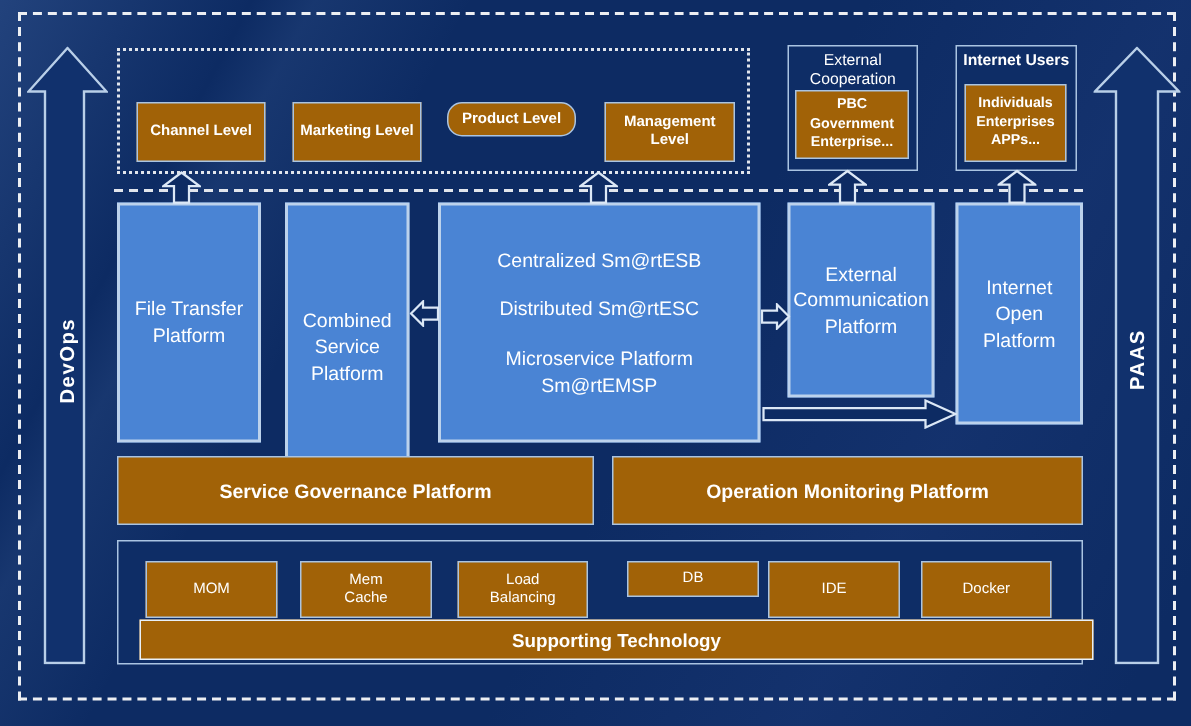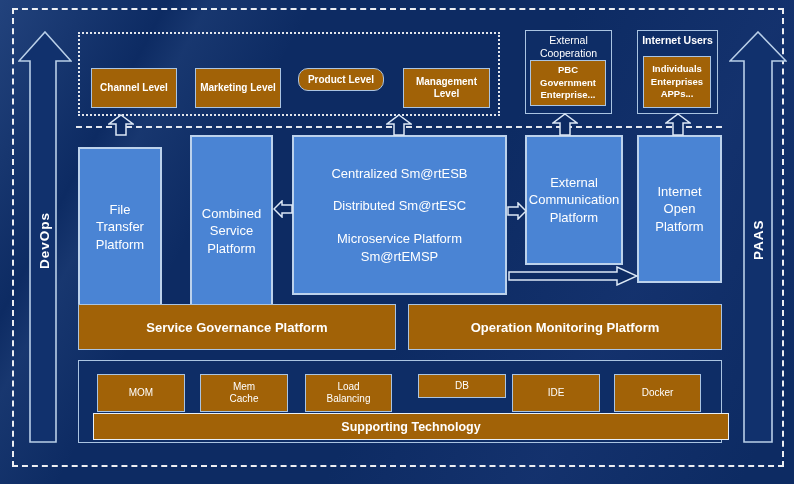--- a/index.html
+++ b/index.html
@@ -74,21 +74,21 @@
 
   <div class="abs" style="left:637px;top:30px;width:81px;height:84px;background:#0e2d66;border:1.5px solid #aac4e2;">
     <div class="cap-title bold" style="padding-top:3px;">Internet Users</div>
     <div class="abs navy-box" style="left:5px;top:25px;width:68px;height:52px;">
       <span class="cap-inner" style="padding:0 2px;">Individuals Enterprises APPs...</span>
     </div>
   </div>
 
   <div class="abs dash-line" style="left:76px;top:126px;width:646px;height:0;"></div>
 
-  <div class="abs blue-box" style="left:78px;top:135px;width:84px;height:160px;margin-top:12px;">
+  <div class="abs blue-box" style="left:78px;top:135px;width:96px;height:160px;">
     <span class="plat-label">File Transfer Platform</span>
   </div>
   <div class="abs blue-box" style="left:190px;top:135px;width:83px;height:192px;">
     <span class="plat-label">Combined Service Platform</span>
   </div>
   <div class="abs blue-box" style="left:292px;top:135px;width:215px;height:160px;gap:15px;">
     <div class="plat-label">Centralized Sm@rtESB</div>
     <div class="plat-label">Distributed Sm@rtESC</div>
     <div class="plat-label">Microservice Platform Sm@rtEMSP</div>
   </div>

